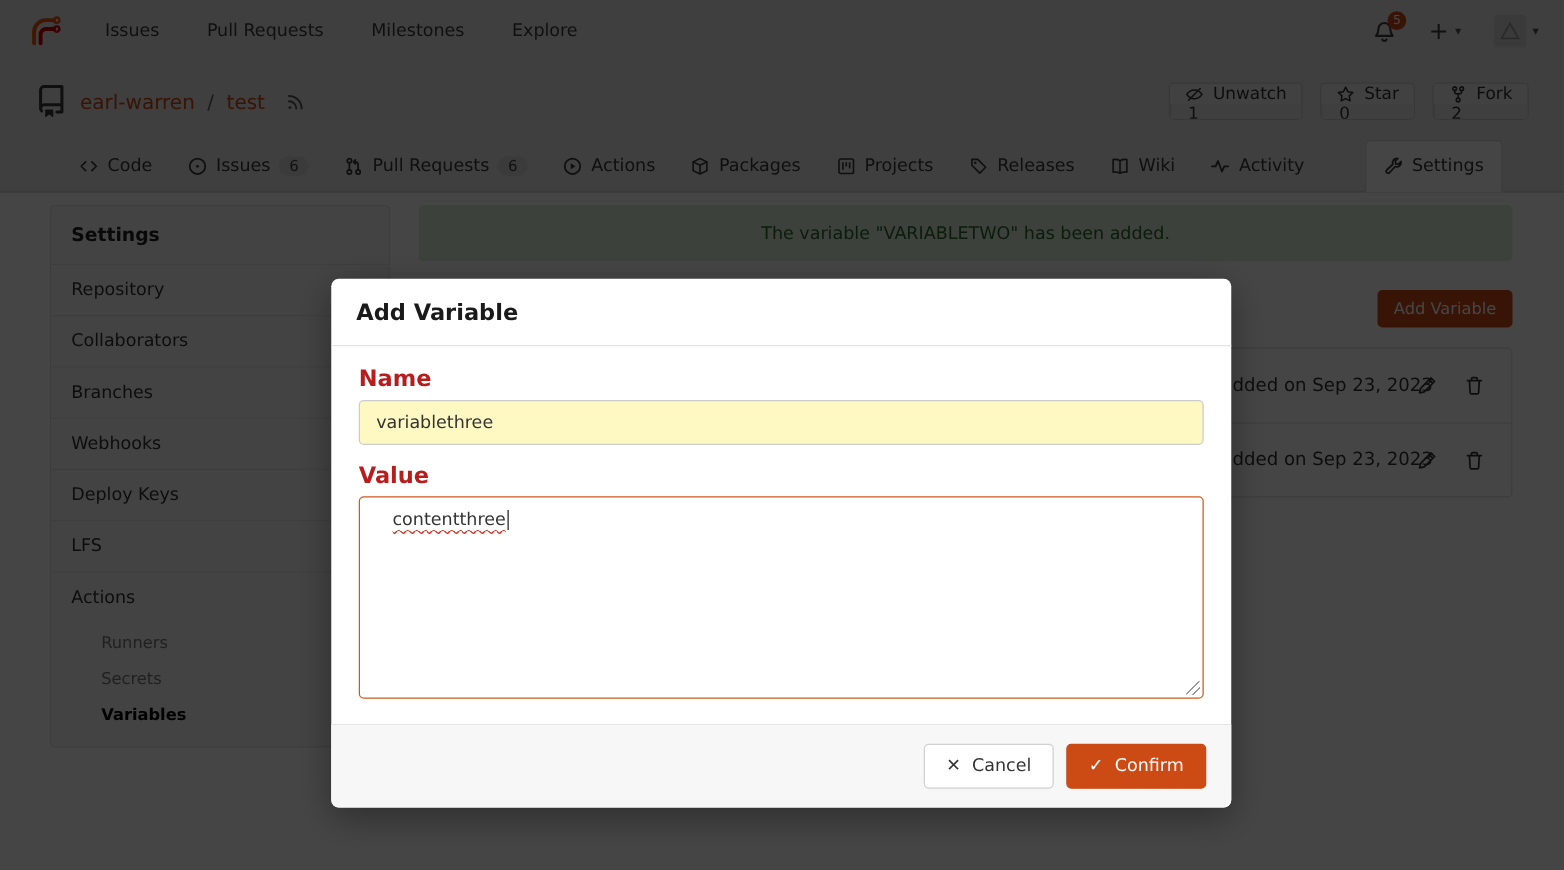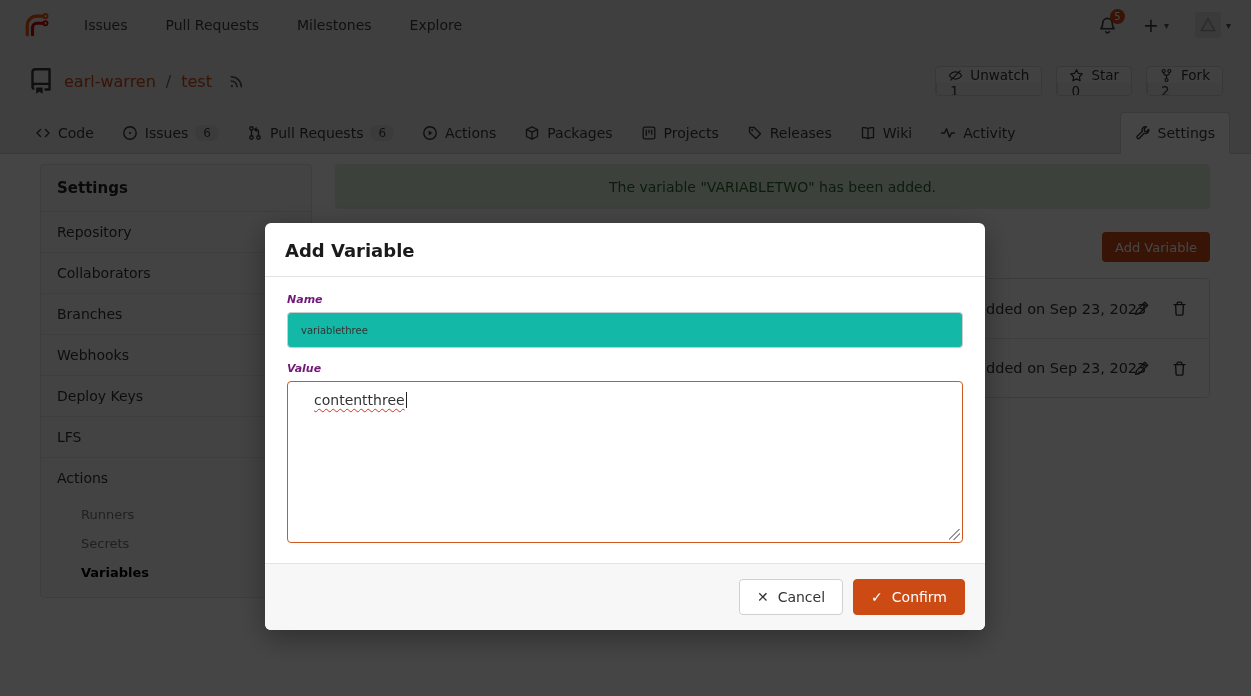--- a/index.html
+++ b/index.html
@@ -27,21 +27,21 @@
   .repo-icon { color:#3a3a3a; }
   .repo-owner, .repo-name { color:#cc4b14; cursor:pointer; }
   .repo-sep { color:#666; }
   .rss-icon { color:#555; margin-left:6px; cursor:pointer; }
   .repo-actions { margin-left:auto; display:flex; gap:14px; }
   .split-btn { display:flex; height:30px; border:1px solid #cfcfcf; border-radius:4px; overflow:hidden; background:#efefef; cursor:pointer;flex-direction:column; }
   .split-btn .lbl { display:flex; align-items:center; gap:7px; padding:0 12px; color:#333; font-size:13.5px; }
   .split-btn .cnt { display:flex; align-items:center; padding:0 13px; border-left:1px solid #cfcfcf; color:#333; font-size:13.5px; background:#eaeaea; }
 
   
-  .tabbar { background:#e7e7e7; display:flex; align-items:flex-end; padding:0 21px; border-bottom:1px solid #d2d2d2; height:46px; }
+  .tabbar { background:#e7e7e7; display:flex; align-items:flex-end; padding:0 49px; border-bottom:1px solid #d2d2d2; height:46px; }
   .tab { display:flex; align-items:center; gap:7px; padding:12px 14px; color:#383838; font-size:14px; cursor:pointer; }
   .tab-badge { background:#d8d8d8; border-radius:10px; font-size:12px; padding:1px 8px; color:#444; }
   .tab.active { margin-left:auto; background:#fff; border:1px solid #d2d2d2; border-bottom-color:#fff; border-radius:4px 4px 0 0; margin-bottom:-1px; font-weight:500; }
 
   
   .content { display:flex; padding:10px 41px 0 40px; gap:23px; align-items:flex-start; }
   .sidebar { width:272px; background:#f7f7f7; border:1px solid #e2e2e2; border-radius:4px; }
   .sb-header { font-weight:bold; font-size:15px; color:#222; padding:14px 16px; }
   .sb-item { padding:12px 16px; border-top:1px solid #e6e6e6; color:#333; cursor:pointer; }
   .sb-sub { padding:7px 16px 7px 40px; font-size:13px; color:#777; cursor:pointer; }
@@ -62,22 +62,22 @@
 
   
   .overlay { position:fixed; inset:0; background:rgba(0,0,0,0.73); z-index:10; }
 
   
   .modal { position:fixed; left:265px; top:223px; width:720px; background:#fff; border-radius:6px; z-index:20; box-shadow:0 8px 30px rgba(0,0,0,0.35); }
   .modal-header { padding:17px 20px 15px 20px; border-bottom:1px solid #e3e3e3; }
   .modal-title { font-size:18px; font-weight:bold; color:#1a1a1a; }
   .modal-body { padding:16px 22px 20px 22px; }
   .modal-desc { color:#222; margin-bottom:16px; }
-  .field-label { font-weight:bold; font-size:11px; color:#701a75; margin-bottom:6px;font-style:italic; }
-  .name-input { width:100%; height:36px; border:1px solid #cccccc; border-radius:4px; padding:0 13px; font-size:10px; font-family:inherit; color:#333; margin-bottom:14px; outline:none; background:#14b8a6; }
+  .field-label { font-weight:bold; font-size:18px; color:#b91c1c; margin-bottom:6px; }
+  .name-input { width:100%; height:36px; border:1px solid #cccccc; border-radius:4px; padding:0 13px; font-size:14px; font-family:inherit; color:#333; margin-bottom:14px; outline:none; background:#fef9c3; }
   .value-area { width:100%; height:162px; border:1px solid #cf5a1f; border-radius:4px; padding:10px 26px; font-size:14px; color:#333; position:relative; cursor:text; }
   .misspelled { text-decoration:underline; text-decoration-style:wavy; text-decoration-color:#d93025; text-decoration-thickness:1px; text-underline-offset:3px; }
   .text-caret { display:inline-block; width:1px; height:16px; background:#222; vertical-align:text-bottom; margin-left:1px; }
   .resize-handle { position:absolute; right:2px; bottom:2px; width:11px; height:11px;
       background:linear-gradient(135deg, transparent 45%, #9a9a9a 45% 52%, transparent 52% 68%, #9a9a9a 68% 75%, transparent 75%); }
   .modal-footer { background:#f7f7f7; border-top:1px solid #e3e3e3; border-radius:0 0 6px 6px; padding:15px 20px; display:flex; justify-content:flex-end; gap:10px; }
   .btn { height:36px; border-radius:4px; font-size:14px; font-family:inherit; display:flex; align-items:center; gap:9px; padding:0 17px; cursor:pointer; }
   .btn-cancel { background:#fff; border:1px solid #d0d0d0; color:#333; }
   .btn-confirm { background:#cc4b14; border:1px solid #cc4b14; color:#fff; }
   .btn .glyph { font-size:14px; }

